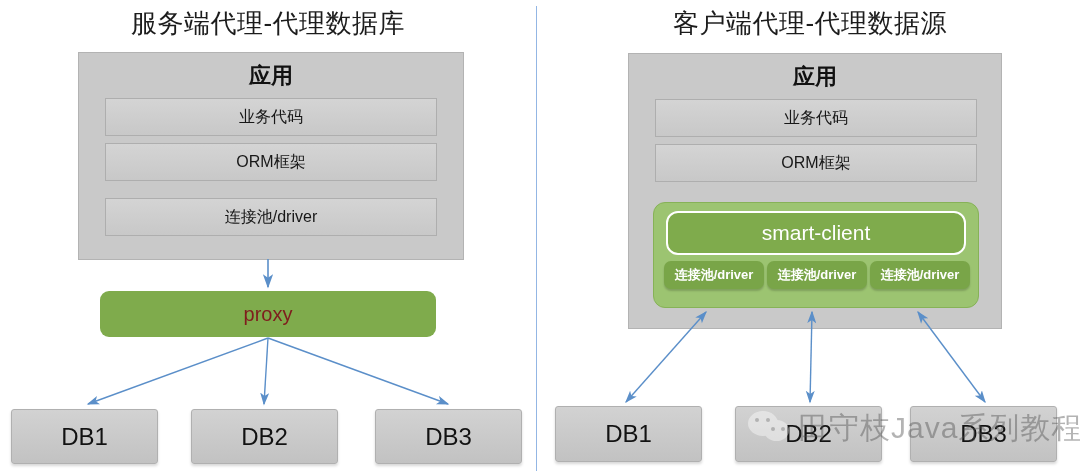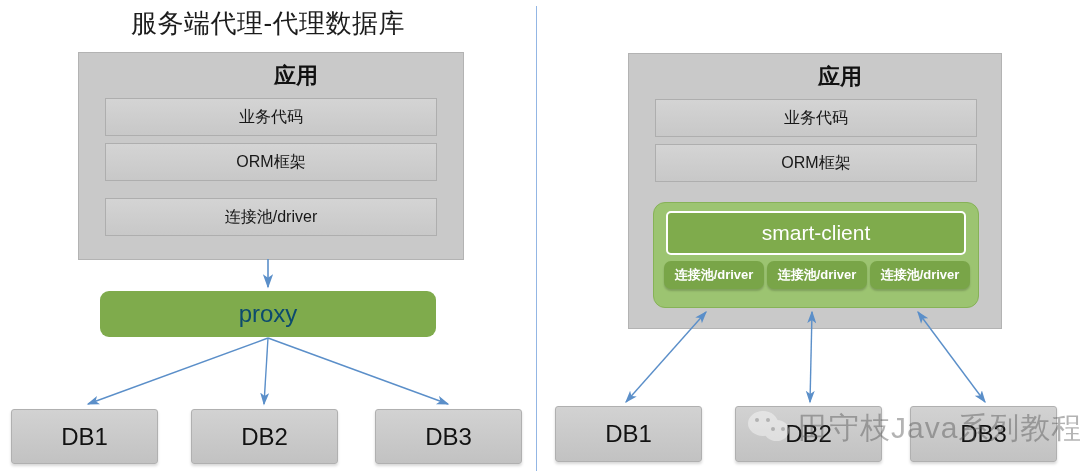--- a/index.html
+++ b/index.html
@@ -8,32 +8,32 @@
   .stage{position:absolute;left:0;top:0;width:1080px;height:365px;}
 
   .divider{position:absolute;left:536px;top:6px;width:1px;height:465px;background:#6f9ddb;opacity:.75;}
 
   .panel-title{position:absolute;text-align:center;font-size:26px;line-height:34px;color:#1c1c1c;letter-spacing:.5px;white-space:nowrap;}
   #title-left{left:0;top:6px;width:536px;}
   #title-right{left:540px;top:6px;width:540px;}
 
   
   .app-box{position:absolute;background:#c9c9c9;border:1px solid #b3b3b3;}
-  .app-title{position:absolute;width:100%;text-align:center;font-size:22px;font-weight:bold;color:#111;line-height:26px;margin-left:25px;}
+  .app-title{position:absolute;width:100%;text-align:center;font-size:22px;font-weight:bold;color:#111;line-height:26px;}
 
   .layer{position:absolute;background:linear-gradient(#d4d4d4,#c8c8c8);
          border:1px solid #aeaeae;display:flex;align-items:center;justify-content:center;
          font-size:16px;color:#171717;}
 
   
   .proxy-box{position:absolute;background:#7fab4c;border-radius:9px;
              display:flex;align-items:center;justify-content:center;
-             color:#0c4a6e;font-size:24px;}
+             color:#7f1d1d;font-size:20px;}
   .smart-outer{position:absolute;background:#9cc471;border:1px solid #86b257;border-radius:12px;}
-  .smart-client{position:absolute;background:#7fab4c;border:2px solid #ffffff;border-radius:5px;
+  .smart-client{position:absolute;background:#7fab4c;border:2px solid #ffffff;border-radius:12px;
                 display:flex;align-items:center;justify-content:center;color:#fff;font-size:21px;}
   .pool{position:absolute;background:#79a548;border-radius:7px;display:flex;align-items:center;
         justify-content:center;color:#ffffff;font-size:13px;font-weight:bold;
         box-shadow:0 2px 2px rgba(0,0,0,.18);}
 
   
   .db{position:absolute;background:linear-gradient(#d2d2d2,#c2c2c2);border:1px solid #b0b0b0;
       border-radius:3px;display:flex;align-items:center;justify-content:center;
       font-size:24px;color:#121212;box-shadow:0 2px 3px rgba(0,0,0,.16);}
 
@@ -48,20 +48,21 @@
   .wm-logo .b1{left:0;top:0;width:30px;height:25px;}
   .wm-logo .b2{left:16px;top:9px;width:25px;height:21px;}
   .wm-logo i{position:absolute;background:#8e8e8e;border-radius:50%;width:4px;height:4px;}
 </style>
 </head>
 <body>
 
 <div class="stage">
 
   <div class="panel-title" id="title-left">服务端代理-代理数据库</div>
+  <div class="panel-title" id="title-right">客户端代理-代理数据源</div>
 
   <div class="divider"></div>
 
   <div class="app-box" style="left:78px;top:52px;width:384px;height:206px;">
     <div class="app-title" style="top:10px;">应用</div>
     <div class="layer" style="left:26px;top:45px;width:330px;height:36px;">业务代码</div>
     <div class="layer" style="left:26px;top:90px;width:330px;height:36px;">ORM框架</div>
     <div class="layer" style="left:26px;top:145px;width:330px;height:36px;">连接池/driver</div>
   </div>
 

